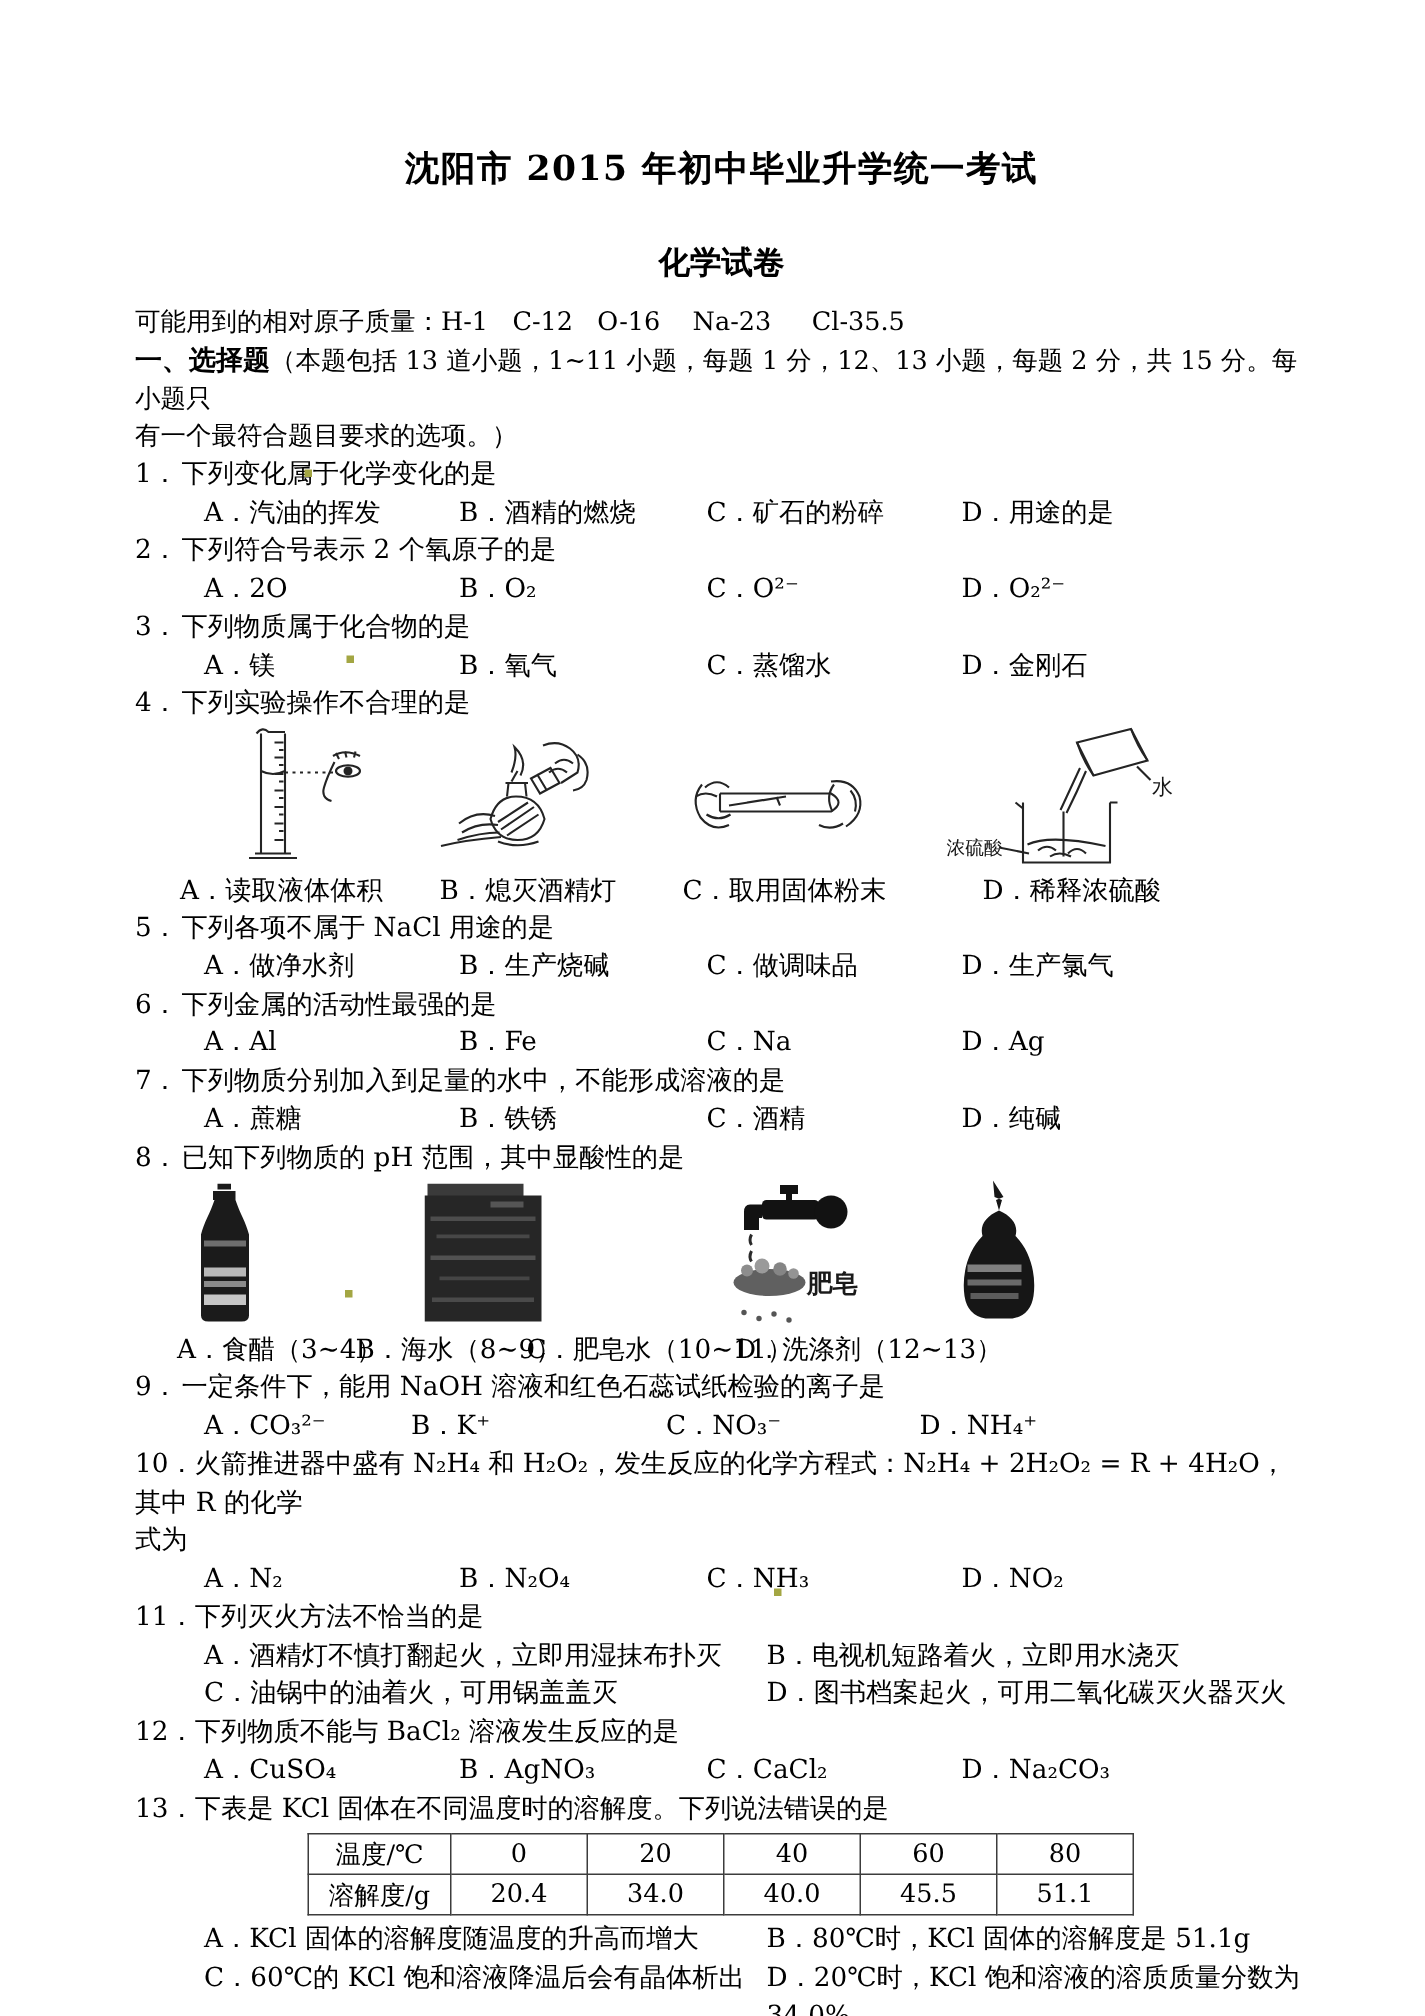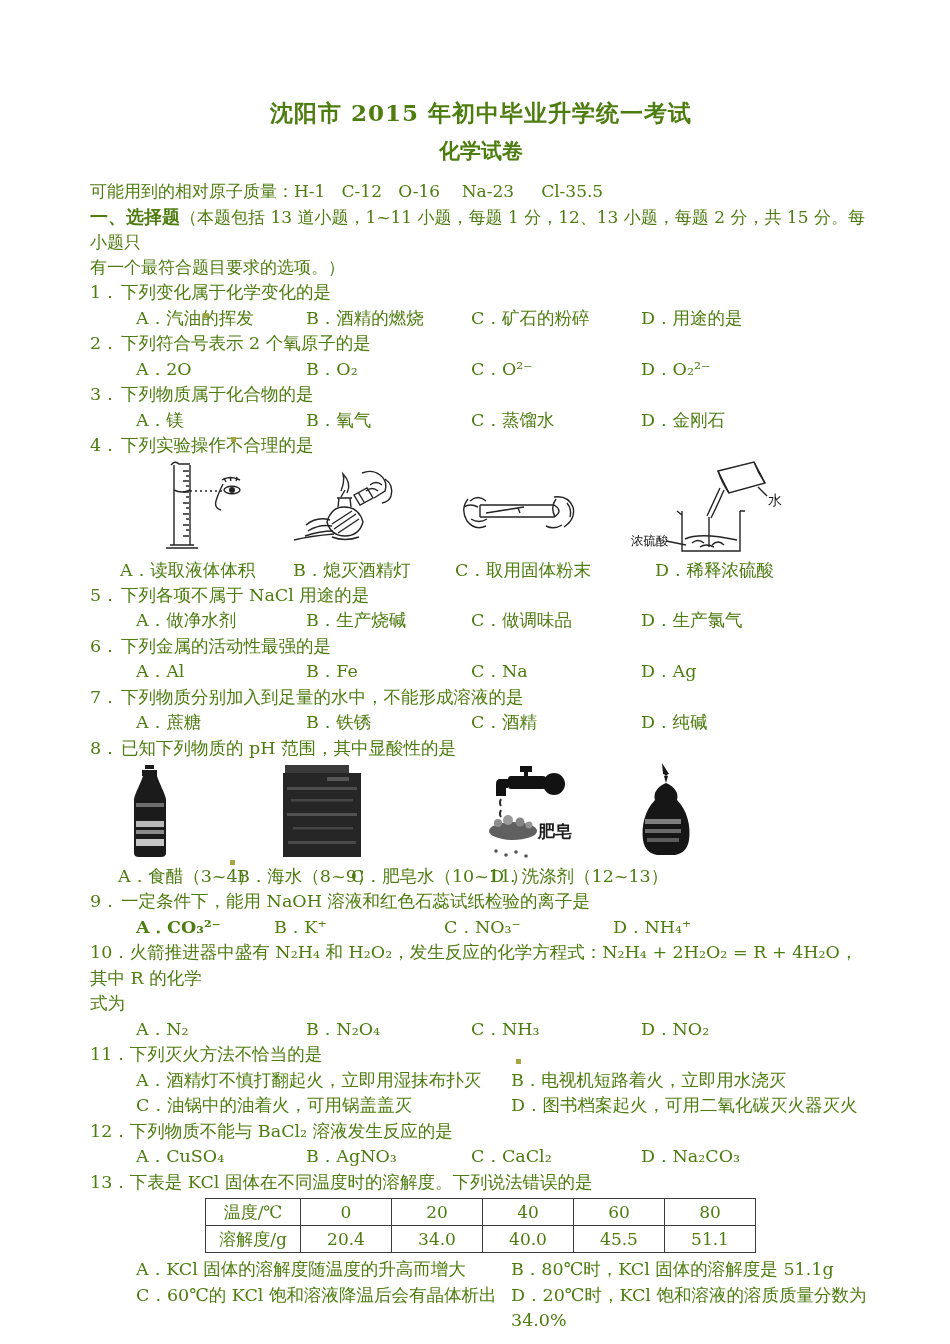--- a/index.html
+++ b/index.html
@@ -2,40 +2,40 @@
 <html><head>
 <meta charset="utf-8">
 <style>
   html,body{margin:0;padding:0;background:#888;}
   .page{
     position:relative;
     width:950px;height:1344px;
     margin:0 auto;
     background:#ffffff;
     font-family:"DejaVu Serif","Liberation Serif",serif;
-    color:#4d7c0f;
+    color:#000000;
     box-sizing:border-box;
     padding:97px 78px 0 90px;
     font-size:17.5px;
     overflow:hidden;
   }
   .title{text-align:center;font-weight:bold;font-size:23px;line-height:32px;letter-spacing:1px;}
-  .subtitle{text-align:center;font-weight:bold;font-size:21px;line-height:30px;margin-top:7px;}
+  .subtitle{text-align:center;font-weight:bold;font-size:21px;line-height:30px;margin-top:31px;}
   .masses{margin-top:12px;line-height:26px;font-size:17px;white-space:pre-wrap;}
   .sect{line-height:25px;font-size:17px;white-space:pre-wrap;}
   .sect .bold{font-weight:bold;font-size:18px;}
   .qline{line-height:25.5px;white-space:pre-wrap;}
   .qnum{display:inline-block;min-width:31px;}
   .opts{display:flex;margin-left:46px;line-height:25.5px;}
   .opts span{white-space:pre;}
   .cols4 span:nth-child(1){width:170px;}
   .cols4 span:nth-child(2){width:165px;}
   .cols4 span:nth-child(3){width:170px;}
   .cols4 span:nth-child(4){flex:1;}
-  .q9c span:nth-child(1){width:138px;font-weight:bold;}
+  .q9c span:nth-child(1){width:138px;}
   .q9c span:nth-child(2){width:170px;}
   .q9c span:nth-child(3){width:169px;}
   .cols2 span:nth-child(1){width:375px;white-space:pre-wrap;}
   .cols2 span:nth-child(2){flex:1;white-space:pre-wrap;}
   .imgrow{position:relative;height:98px;}
   .imgrow.q8r{height:102px;}
   .fig{position:absolute;}
   .caprow{position:relative;height:26px;line-height:26px;}
   .caprow span{position:absolute;white-space:pre;}
   .soltable{border-collapse:collapse;margin:3px 0 4px 115px;border-radius:11px;}

